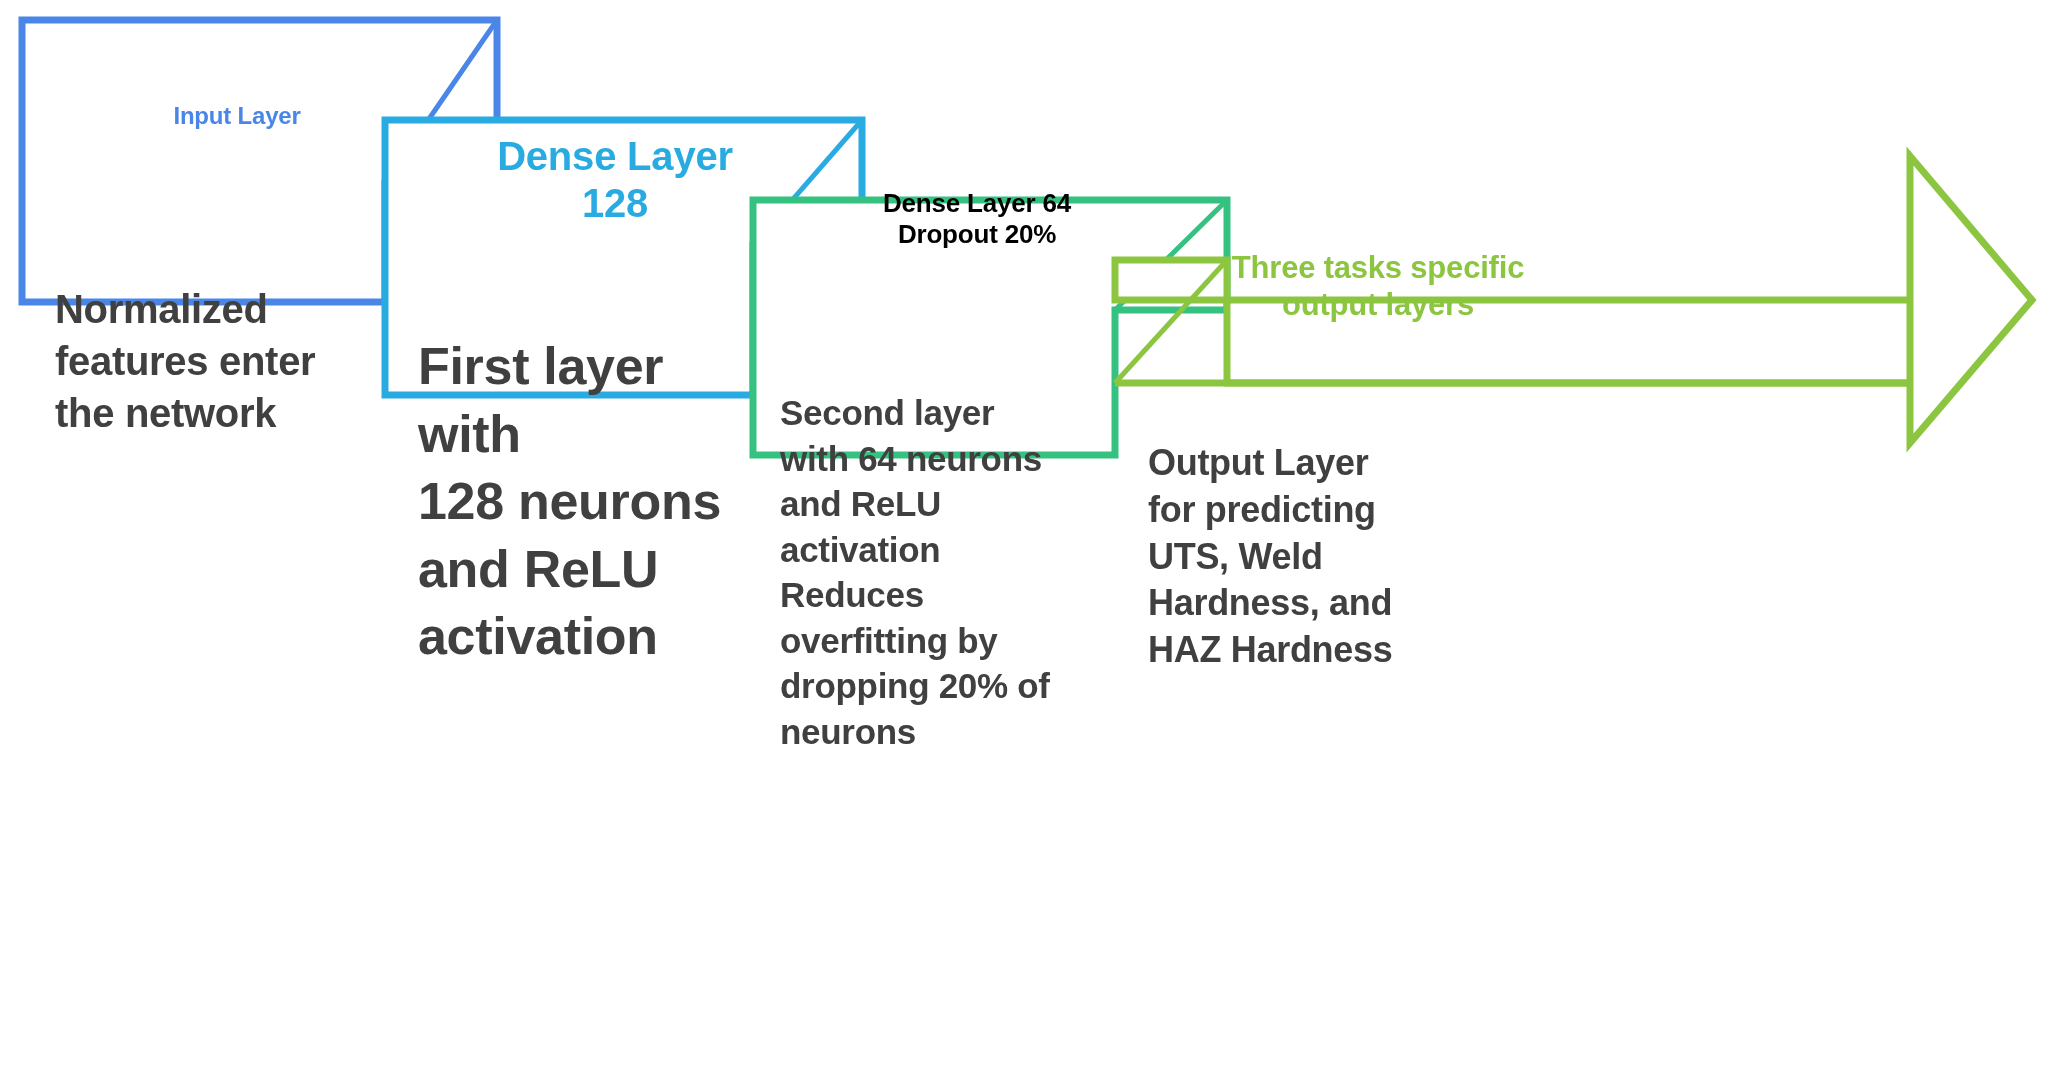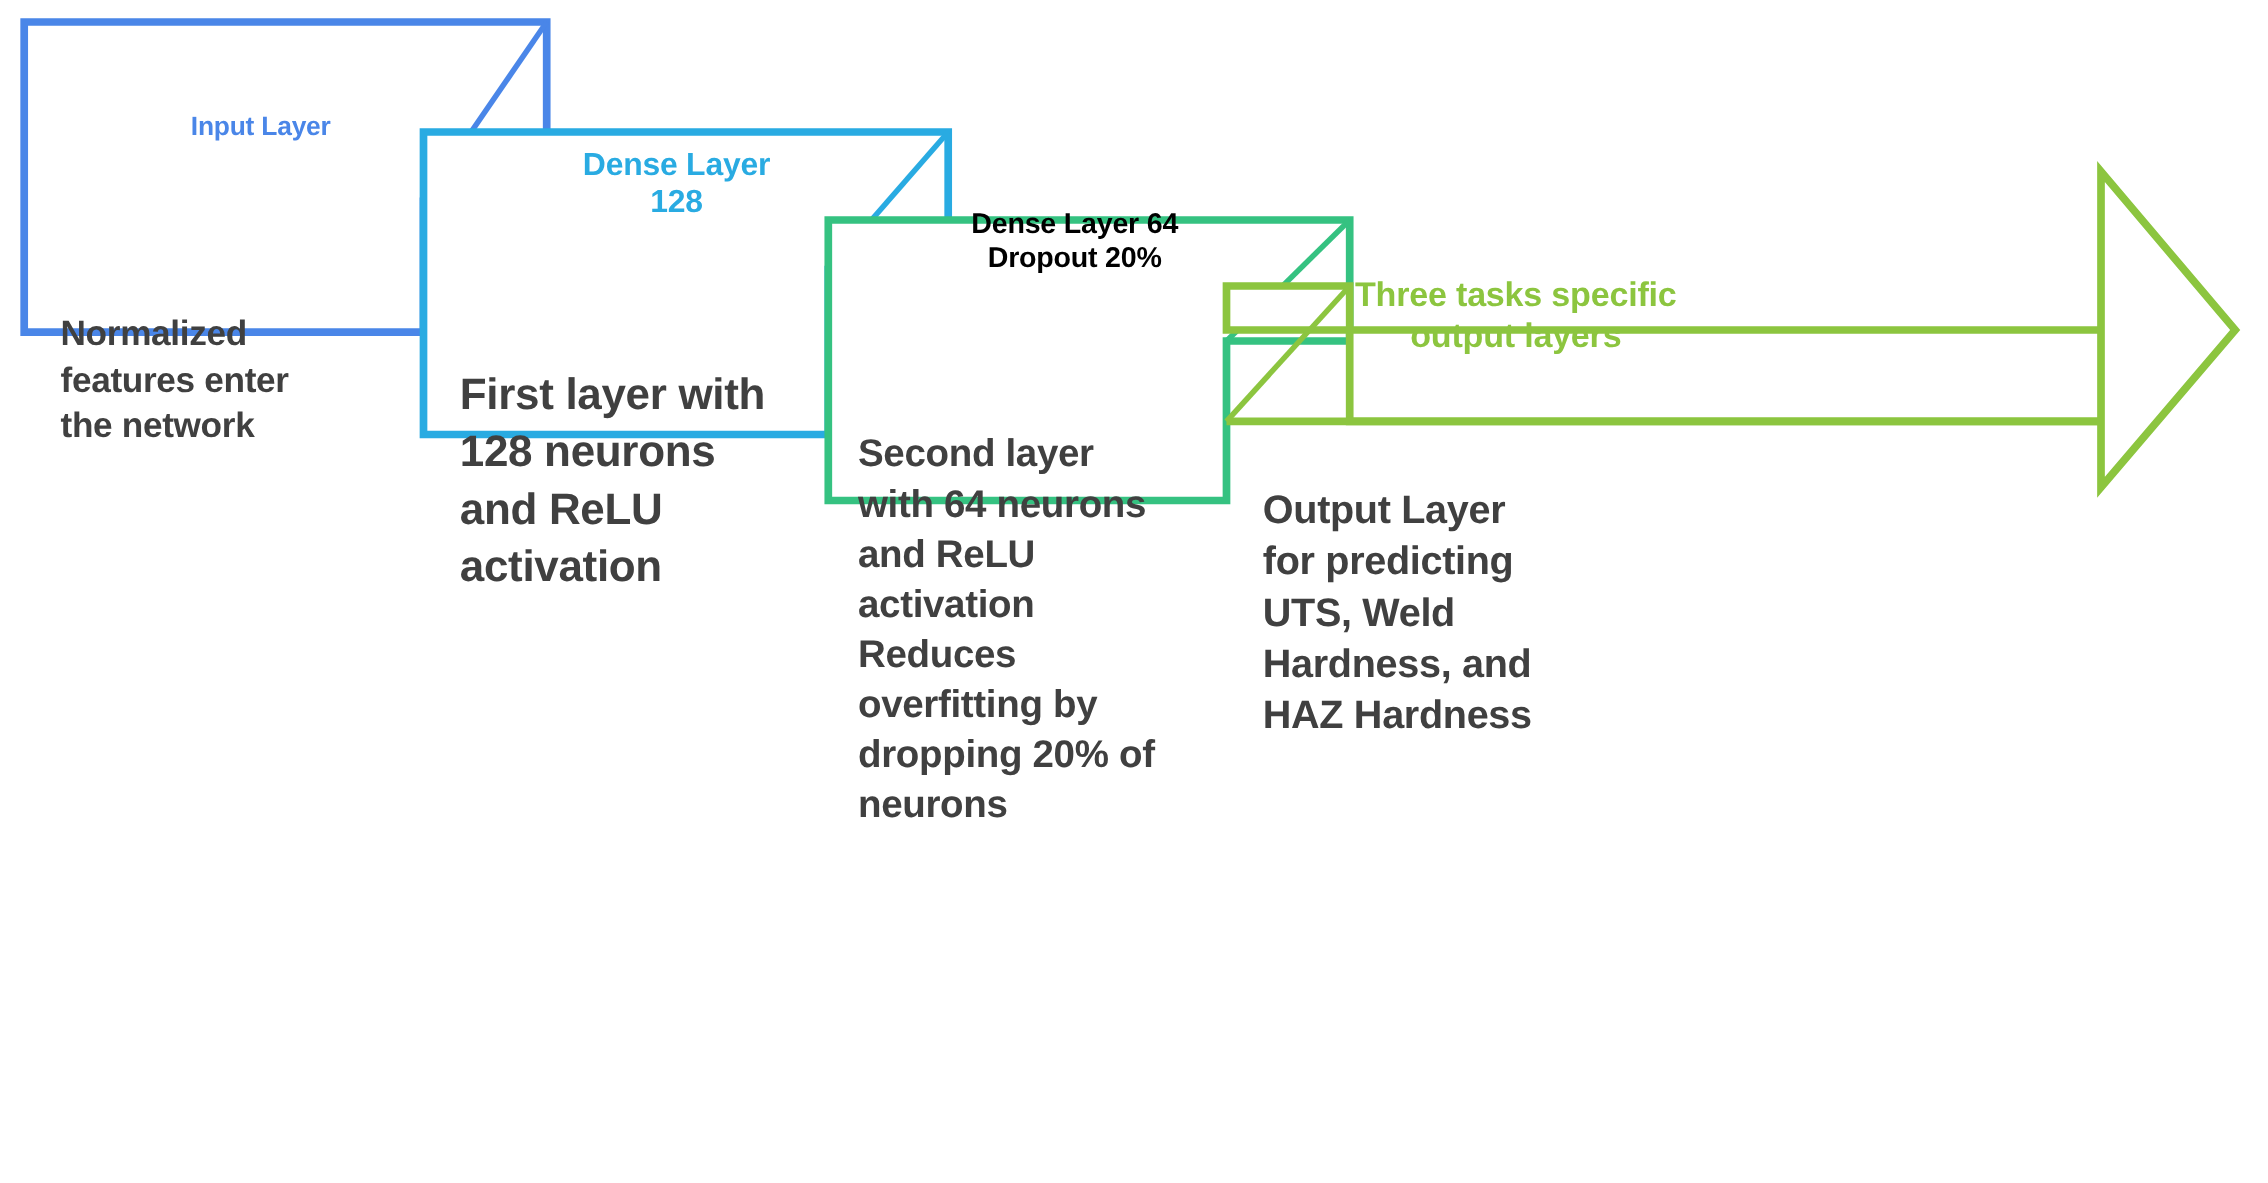--- a/index.html
+++ b/index.html
@@ -74,34 +74,34 @@
                L 1910 443
                L 1910 300
                L 1115 300 Z" fill="#ffffff" stroke="#8CC53F" stroke-width="7" stroke-linejoin="miter"></path>
       <path d="M 1227 260 L 1115 383" fill="none" stroke="#8CC53F" stroke-width="5"></path>
       <path d="M 1115 383 L 1910 383" fill="none" stroke="#8CC53F" stroke-width="7"></path>
     </g>
   </svg>
 
   <div class="stage-title" style="left:22px; top:102px; width:430px; font-size:24px; color:#4a86e8;">Input Layer</div>
 
-  <div class="stage-title" style="left:400px; top:133px; width:430px; font-size:29px; color:#29ABE2;">Dense Layer
+  <div class="stage-title" style="left:400px; top:133px; width:430px; font-size:40px; color:#29ABE2;">Dense Layer
 128</div>
 
   <div class="stage-title" style="left:762px; top:188px; width:430px; font-size:26px; color:#000000;">Dense Layer 64
 Dropout 20%</div>
 
   <div class="stage-title" style="left:1128px; top:250px; width:500px; font-size:31px; color:#8CC53F;">Three tasks specific
 output layers</div>
 
-  <div class="stage-caption cap-left" style="left:55px; top:283px; width:330px; font-size:32px;">Normalized
+  <div class="stage-caption cap-left" style="left:55px; top:283px; width:330px; font-size:40px;">Normalized
 features enter
 the network</div>
 
-  <div class="stage-caption cap-left" style="left:418px; top:333px; width:320px; font-size:40px;">First layer with
+  <div class="stage-caption cap-left" style="left:418px; top:333px; width:320px; font-size:52px;">First layer with
 128 neurons
 and ReLU
 activation</div>
 
   <div class="stage-caption cap-left" style="left:780px; top:390px; width:340px; font-size:35px;">Second layer
 with 64 neurons
 and ReLU
 activation
  Reduces
 overfitting by

